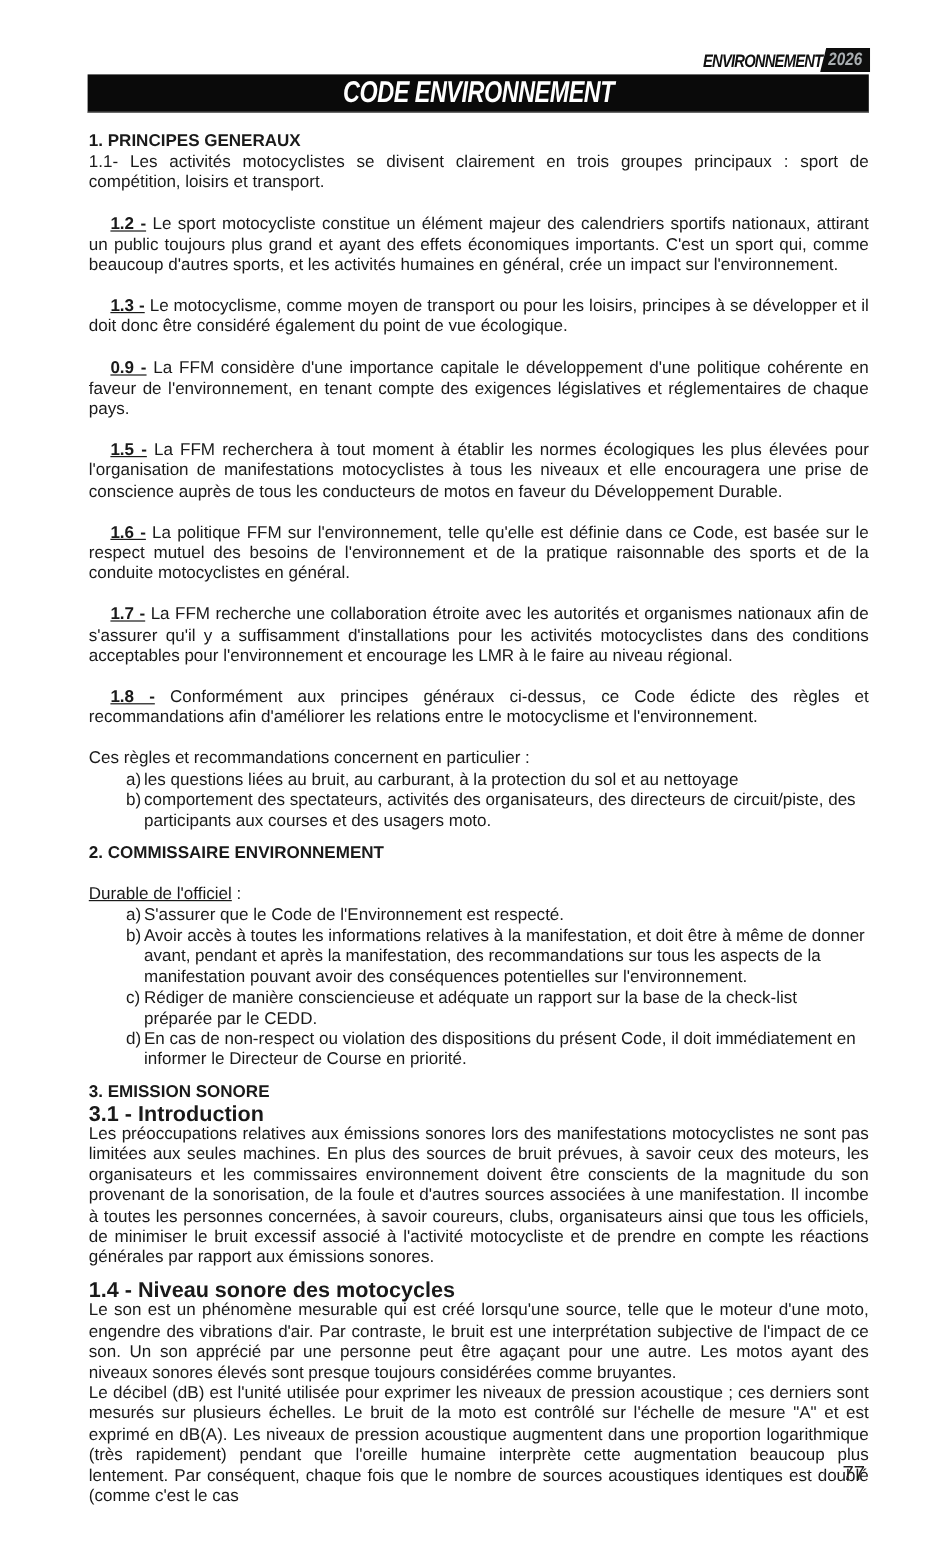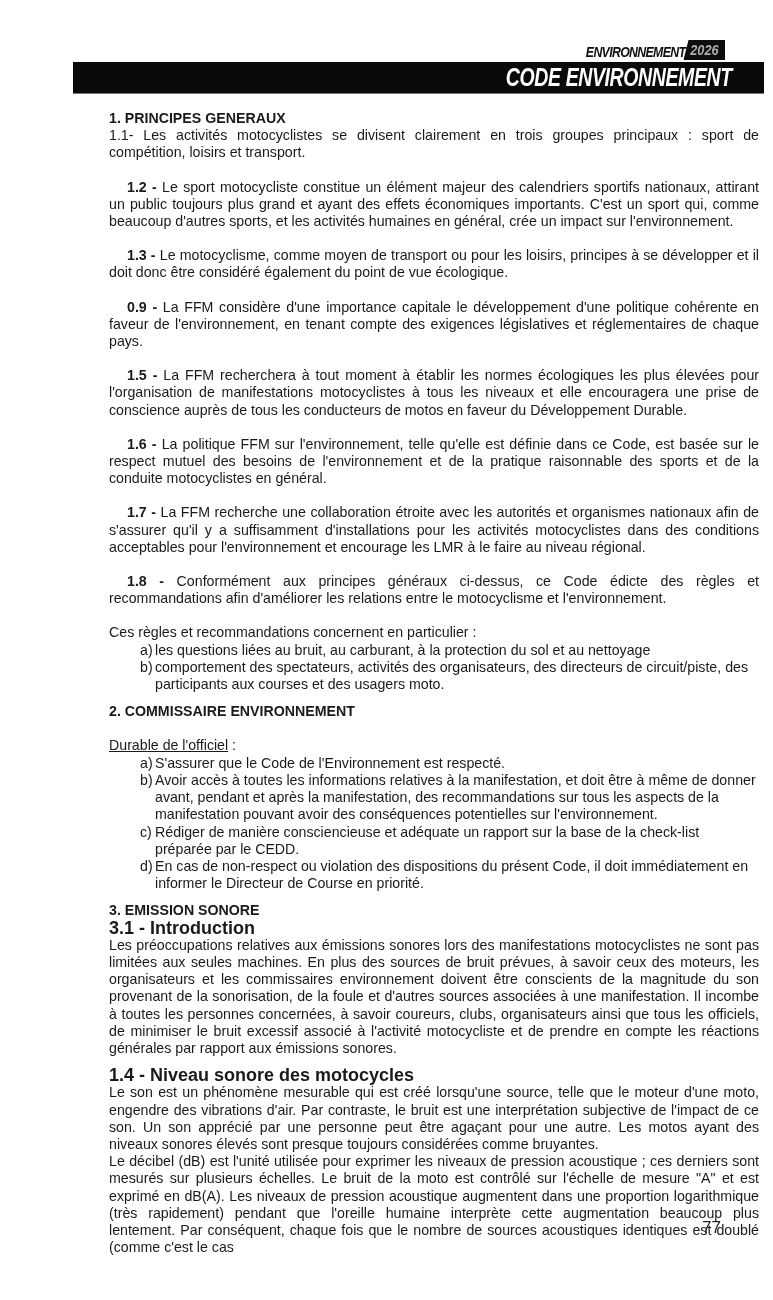--- a/index.html
+++ b/index.html
@@ -5,35 +5,35 @@
   html, body { margin:0; padding:0; background:#ffffff; }
   body { width:773px; height:1300px; position:relative; overflow:hidden;
          font-family:"Liberation Sans Narrow","Liberation Sans", sans-serif; color:#1a1a1a; }
   .hdr { position:absolute; top:40px; right:48px; height:20px; display:flex; align-items:flex-end; }
   .hdr-sec { font-family:"Liberation Sans", sans-serif; font-weight:bold; font-style:italic; font-size:15px;
              letter-spacing:-0.8px; transform:scaleX(0.82); transform-origin:right center; color:#111; margin-right:-10px; }
   .hdr-year { background:#0d0d0d; color:#a9aeb1; font-family:"Liberation Sans", sans-serif; font-weight:bold;
               font-style:italic; font-size:15px; padding:1px 8px 1px 8px; height:18px; line-height:18px;
               clip-path:polygon(6px 0,100% 0,100% 100%,0 100%); transform:scaleX(0.85); transform-origin:right center; }
   .banner { position:absolute; left:73px; top:62px; width:651px; height:31px; background:#0a0a0a;
-            border-bottom:1px solid #777; display:flex; justify-content:flex-end; align-items:center;padding-left:40px; }
+            border-bottom:1px solid #777; display:flex; justify-content:center; align-items:center; }
   .banner span { color:#fff; font-family:"Liberation Sans", sans-serif; font-weight:bold; font-style:italic; font-size:25px;
                  transform:scaleX(0.78); letter-spacing:-0.5px; display:inline-block; }
-  .content { position:absolute; left:74px; top:110px; width:650px; font-size:14.2px; line-height:17.2px;margin-left:35px; }
+  .content { position:absolute; left:74px; top:110px; width:650px; font-size:14.2px; line-height:17.2px; }
   .content p { margin:0; text-align:justify; }
   h3 { margin:0; font-size:14.2px; font-weight:bold; line-height:17.2px; }
   .sub { margin:0 0 0 32px; font-size:18px; font-weight:bold; line-height:17.2px; }
   .ind { text-indent:18px; }
   .gap { height:17px; }
   .list { margin:0; padding:0 0 0 31px; list-style:none; }
   .list li { display:flex; line-height:17.2px; }
   .list li .lbl { width:15px; flex:none; }
   u { text-decoration:underline; }
   .pnum { position:absolute; right:52px; top:1218px; font-size:17px; color:#222; }
-  b.num { font-weight:bold; }
+  b.num { font-weight:bold;text-decoration:underline; }
 </style>
 </head>
 <body>
 
 <div class="hdr">
   <span class="hdr-sec">ENVIRONNEMENT</span>
   <span class="hdr-year">2026</span>
 </div>
 
 <div class="banner">

